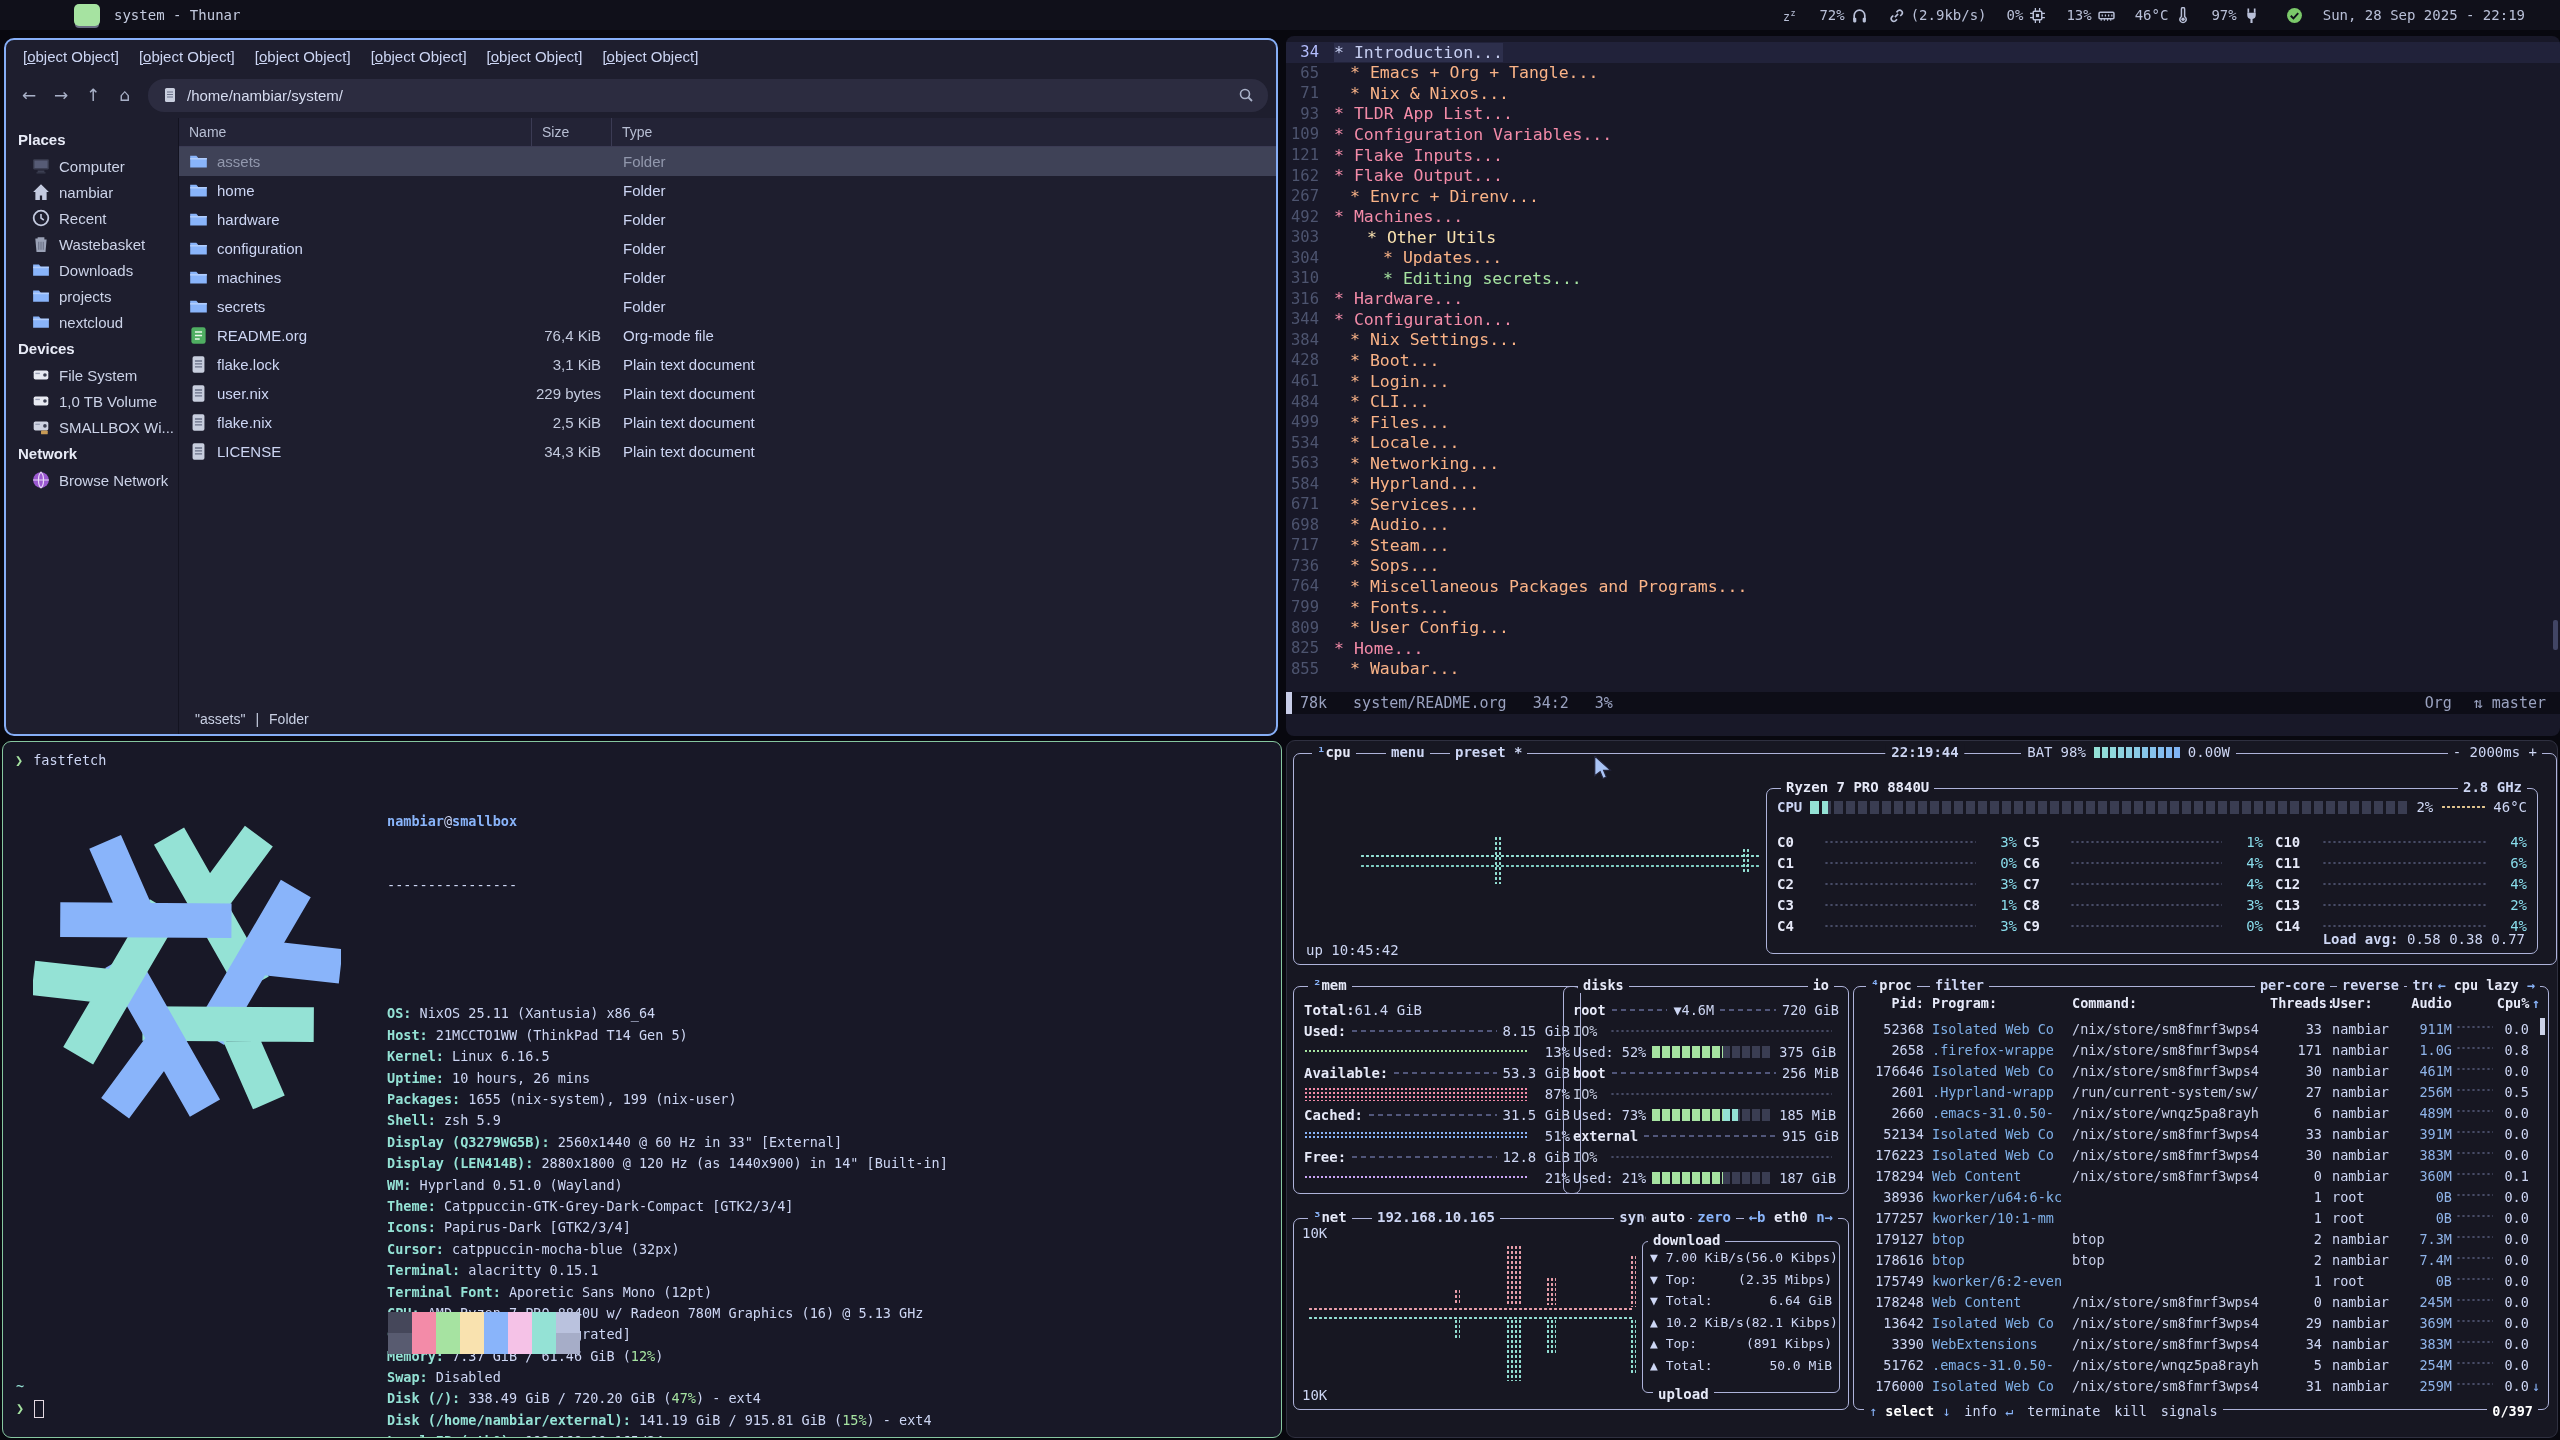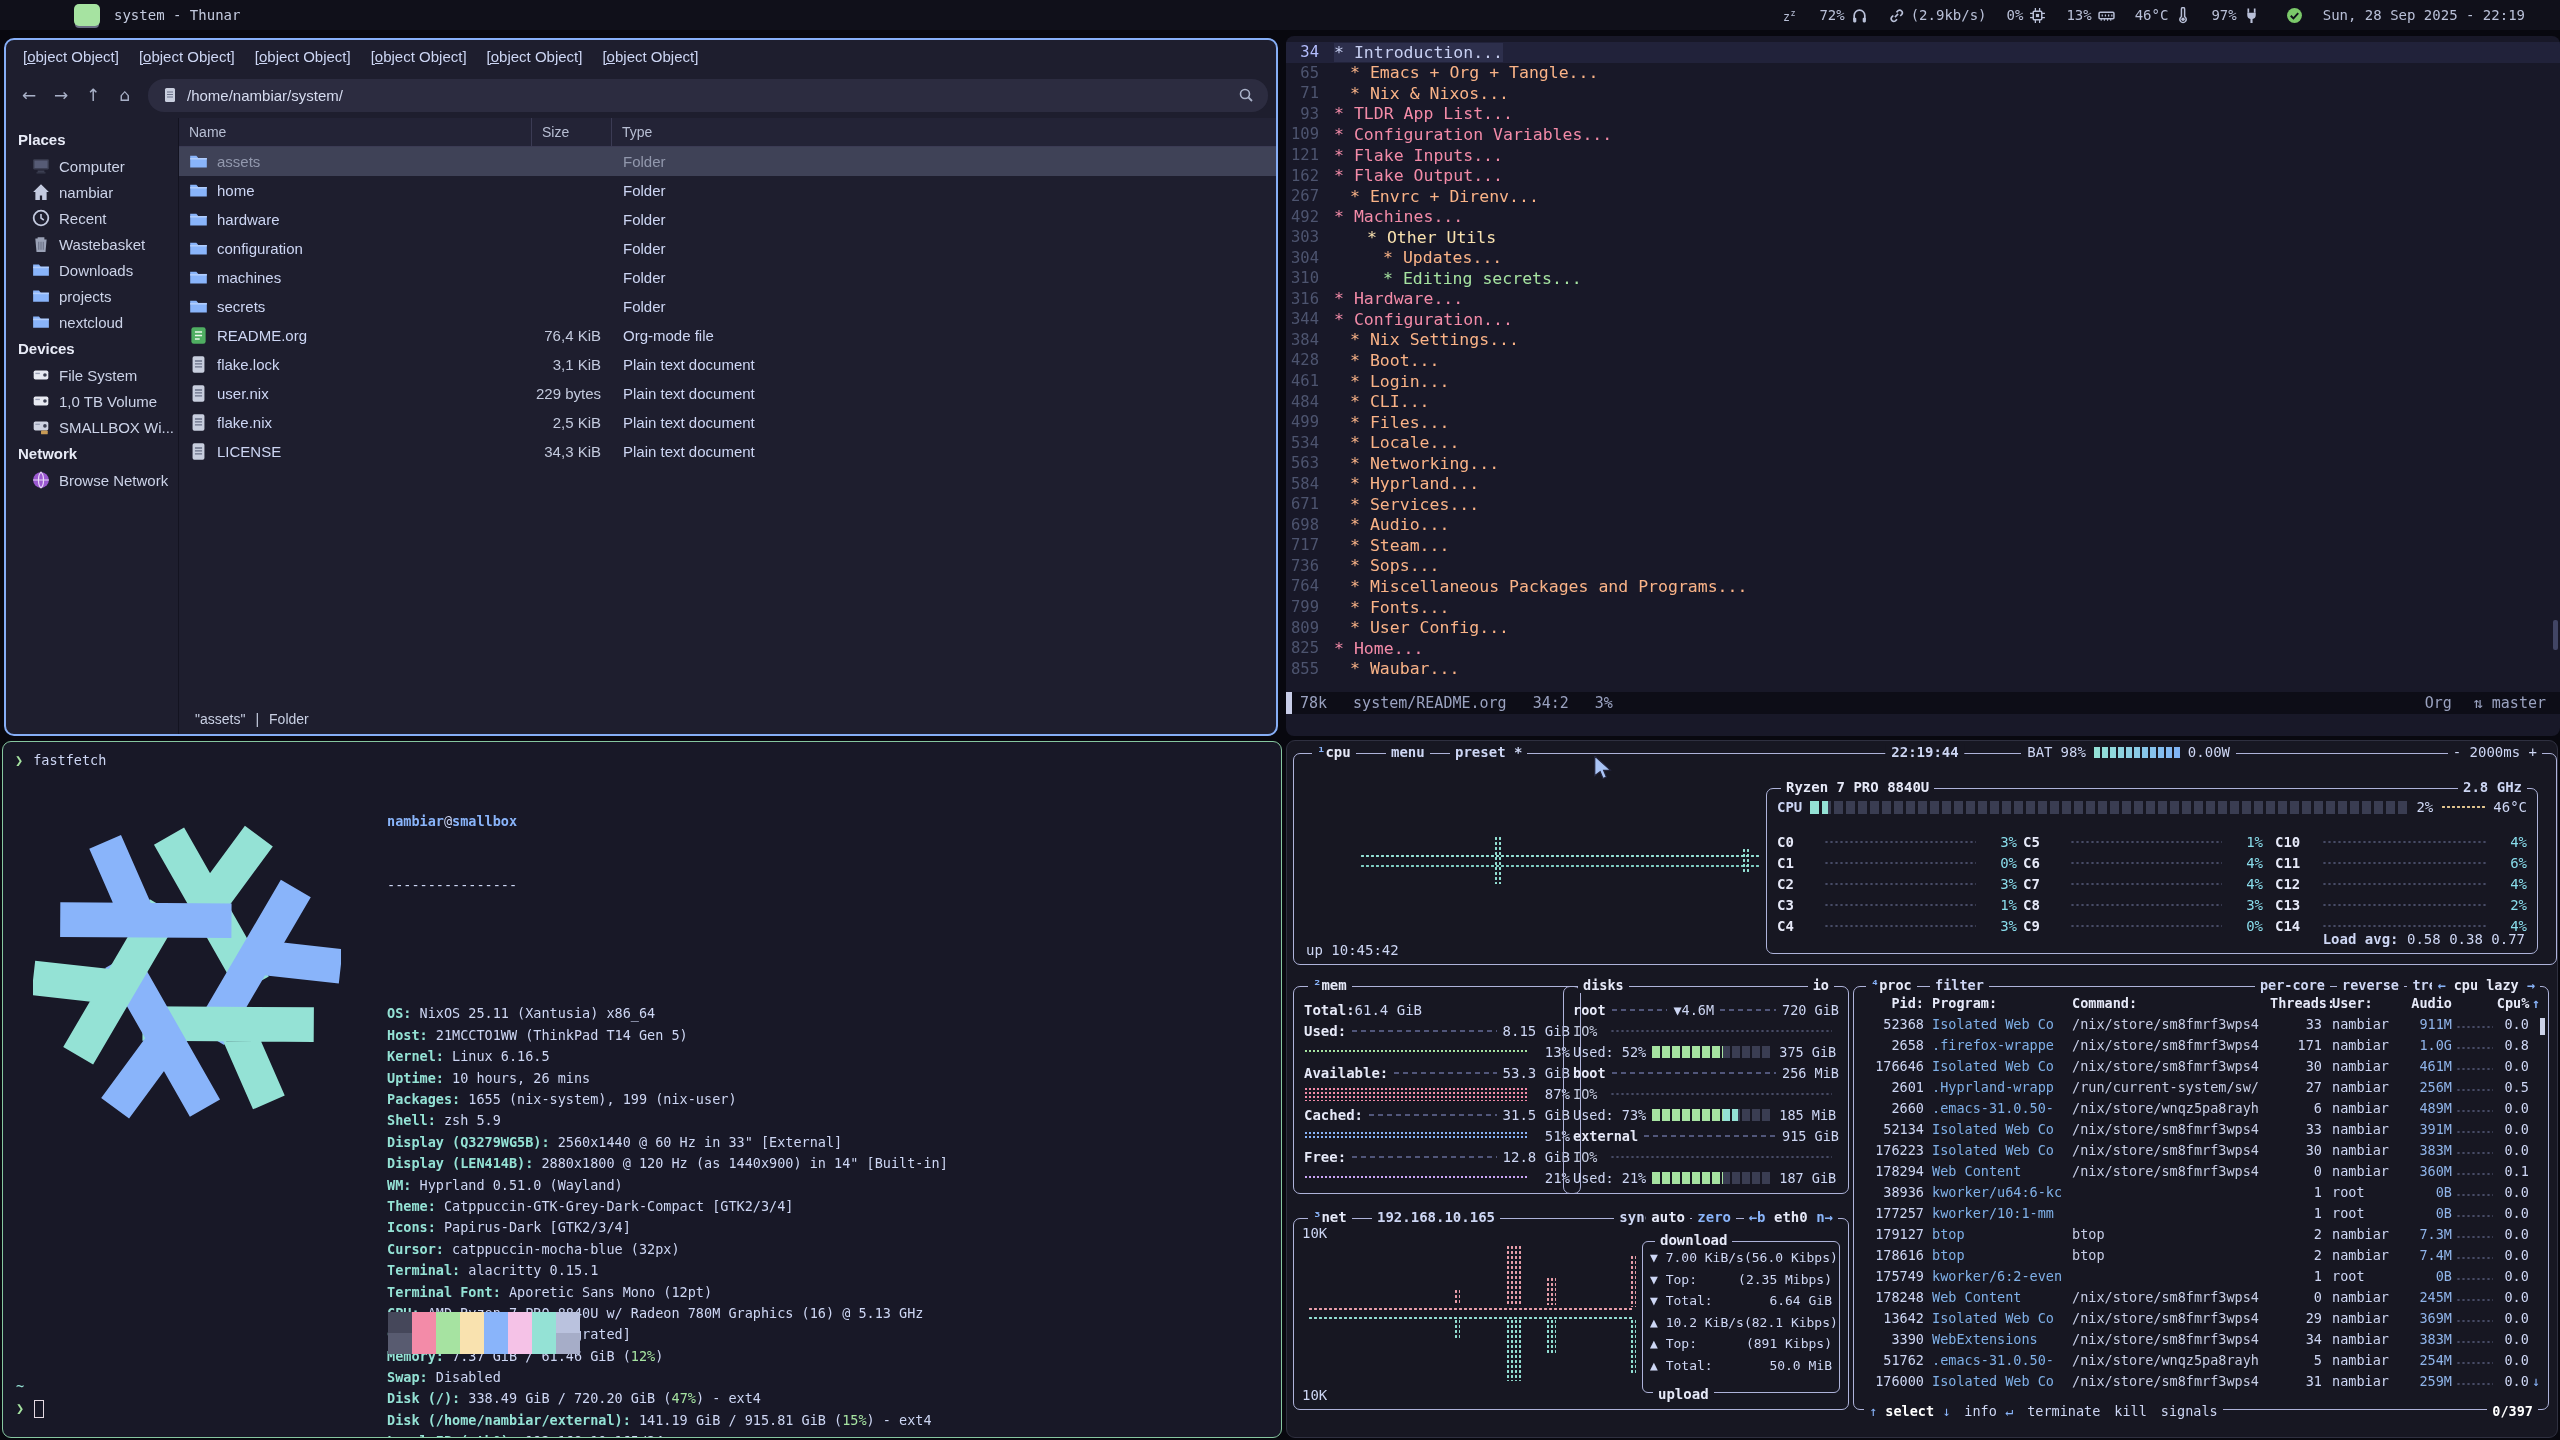--- a/index.html
+++ b/index.html
@@ -136,21 +136,21 @@
   
   #netbox{left:6px;top:477px;width:556px;height:192px}
   #netbox .scale{position:absolute;left:8px;color:#cdd6f4}
   #dlbox{position:absolute;left:348px;top:22px;width:198px;height:152px;border:1px solid #aeb3da;border-radius:6px}
   #dlstats{padding:8px 7px 0 7px;font-size:13px}
   .nstat{height:21.5px;display:flex;justify-content:space-between;white-space:pre}
   
   #procbox{left:566px;top:245px;width:696px;height:424px;font-size:13.5px}
   #prochead{position:absolute;left:6px;top:8px;right:8px;display:flex;font-weight:bold;color:#e6e9f8}
   #procrows{position:absolute;left:6px;top:29px;right:8px}
-  .prow2{height:21px;display:flex;align-items:flex-start}
+  .prow2{height:21px;display:flex;align-items:flex-end}
   .c-pid{width:64px;text-align:right;flex:0 0 64px}
   .c-prog{width:140px;margin-left:8px;flex:0 0 140px;overflow:hidden;white-space:nowrap}
   .c-cmd{width:198px;flex:0 0 198px;overflow:hidden;white-space:nowrap;color:#c6cde6}
   .c-thr{width:52px;text-align:right;flex:0 0 52px}
   .c-user{width:74px;margin-left:10px;flex:0 0 74px}
   .c-mem{width:46px;text-align:right;flex:0 0 46px;color:#8fb4ea}
   .c-dots{width:46px;margin:0 4px;height:4px;background-image:radial-gradient(circle,#474b66 1px,transparent 1.3px);background-size:5px 4px;align-self:center}
   .c-cpu{width:32px;text-align:right;flex:0 0 32px}
   .c-s{width:14px;text-align:right;color:#89b4fa}
   .prow2 .c-prog{color:#7fb0e8}
@@ -1023,21 +1023,21 @@
     <div class="vdots" style="--c:#eba0ac;left:212px;top:26px;height:60px;width:16px"></div>
     <div class="vdots" style="--c:#eba0ac;left:252px;top:58px;height:28px;width:10px"></div>
     <div class="vdots" style="--c:#eba0ac;left:160px;top:70px;height:16px;width:6px"></div>
     <div class="vdots" style="--c:#94e2d5;left:212px;top:100px;height:62px;width:16px"></div>
     <div class="vdots" style="--c:#94e2d5;left:252px;top:100px;height:34px;width:10px"></div>
     <div class="vdots" style="--c:#94e2d5;left:160px;top:100px;height:20px;width:6px"></div>
     <div class="vdots" style="--c:#eba0ac;left:336px;top:36px;height:52px;width:6px"></div>
     <div class="vdots" style="--c:#94e2d5;left:336px;top:100px;height:56px;width:6px"></div>
 
     <div id="dlbox">
-      <span class="lbl" style="left:12px">download</span>
+      <span class="lbl" style="left:5px">download</span>
       <span class="lblb" style="left:10px">upload</span>
       <div id="dlstats">
 
       <div class="nstat"><span>▼ 7.00 KiB/s</span><span>(56.0 Kibps)</span></div>
           <div class="nstat"><span>▼ Top:</span><span>(2.35 Mibps)</span></div>
           <div class="nstat"><span>▼ Total:</span><span>6.64 GiB</span></div>
           <div class="nstat"><span>▲ 10.2 KiB/s</span><span>(82.1 Kibps)</span></div>
           <div class="nstat"><span>▲ Top:</span><span>(891 Kibps)</span></div>
           <div class="nstat"><span>▲ Total:</span><span>50.0 MiB</span></div>
         </div>

